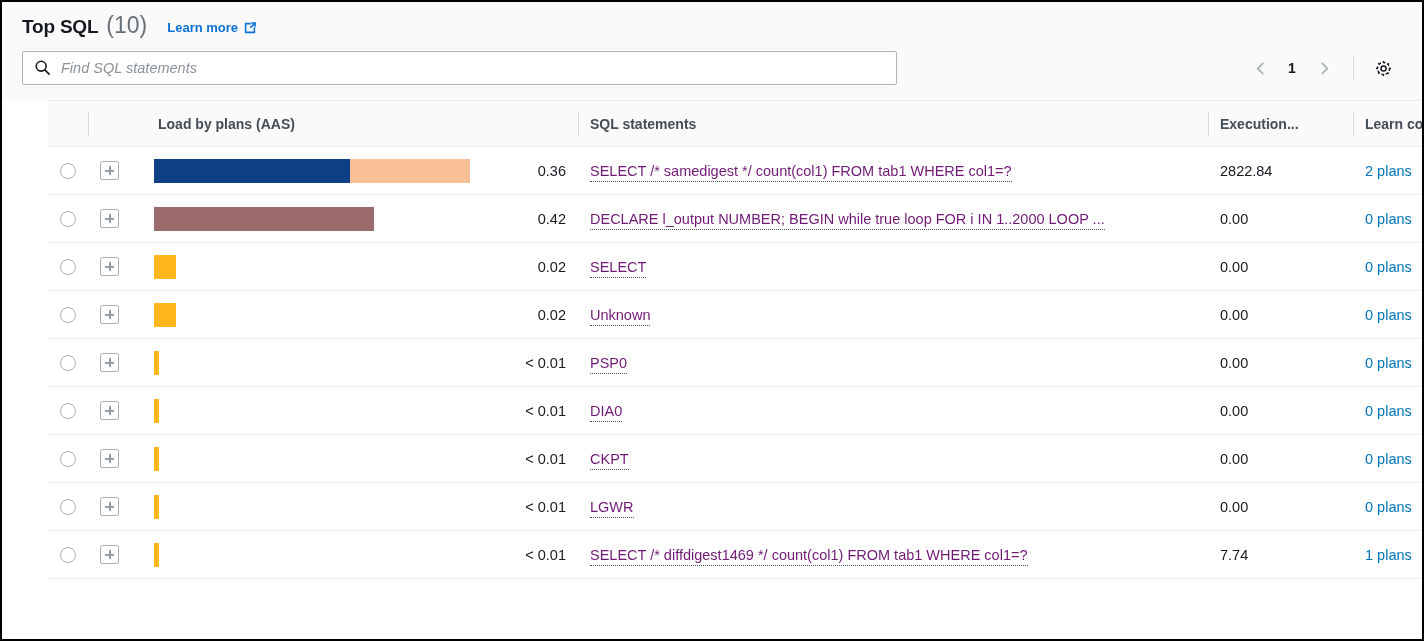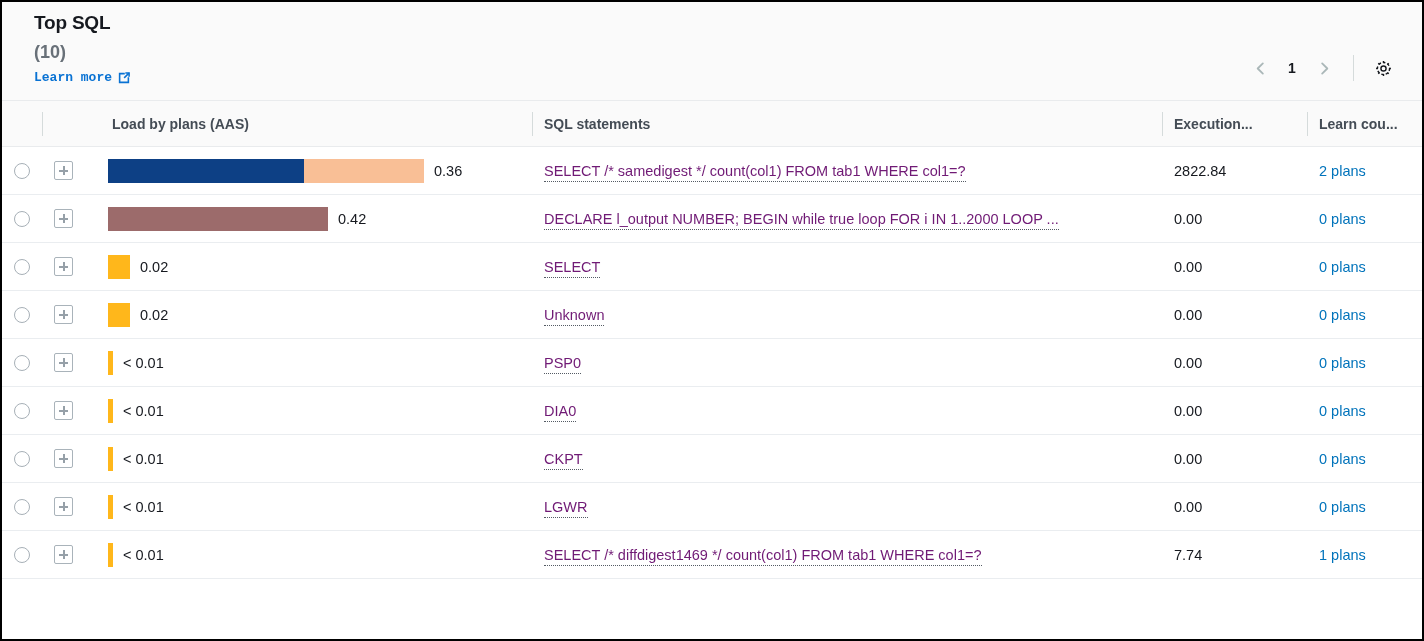--- a/index.html
+++ b/index.html
@@ -25,46 +25,44 @@
   .panel-header {
     background: #fafafa;
     padding: 10px 20px 0 20px;
     flex: 0 0 auto;
   }
   .title-row {
     display: flex;
     align-items: baseline;
     gap: 8px;
     height: 34px;
-    flex-direction: column;
   }
   .title-main {
     font-size: 19px;
     font-weight: bold;
     color: #16191f;
     letter-spacing: -0.2px;
   }
   .title-count {
-    font-size: 18px;
-    font-weight: bold;
+    font-size: 23px;
+    font-weight: normal;
     color: #687078;
   }
   .learn-more {
     margin-left: 12px;
     font-size: 13px;
     font-weight: bold;
     color: #0972d3;
     text-decoration: none;
     display: inline-flex;
     align-items: center;
     gap: 5px;
     cursor: pointer;
     position: relative;
     top: -1px;
-    font-family: Liberation Mono, monospace;
   }
   .ext-icon { display: inline-block; width: 14px; height: 14px; }
   
   .tools-row {
     display: flex;
     align-items: center;
     height: 54px;
     padding-bottom: 10px;
   }
   .search-wrap {
@@ -119,21 +117,21 @@
     width: 1px; height: 26px;
     background: #d5dbdb;
     margin: 0 10px;
   }
   .gear-btn {
     width: 30px; height: 30px;
     display: flex; align-items: center; justify-content: center;
     cursor: pointer;
   }
   
-  .table-wrap { flex: 1 1 auto; overflow: hidden; }
+  .table-wrap { flex: 1 1 auto; overflow: hidden; margin-left: 46px; }
   table.tsql {
     width: 100%;
     border-collapse: collapse;
     table-layout: fixed;
   }
   table.tsql thead th {
     background: #fafafa;
     border-top: 1px solid #e9ebed;
     border-bottom: 1px solid #e9ebed;
     height: 46px;
@@ -191,20 +189,21 @@
     position: absolute;
     background: #96a0a8;
   }
   .expander::before { left: 3.5px; top: 7.5px; width: 9px; height: 2px; }
   .expander::after  { top: 3.5px; left: 7.5px; height: 9px; width: 2px; }
 
   .bar-cell { padding-left: 8px !important; }
   .bar-row {
     display: flex;
     align-items: center;
+    justify-content: space-between;
   }
   .bar-track { display: flex; height: 24px; }
   .bar-seg { height: 24px; }
   .bar-label {
     font-size: 14.5px;
     color: #16191f;
     margin-left: 10px;
     white-space: nowrap;
   }
 
@@ -246,20 +245,29 @@
           <svg viewBox="0 0 16 16" width="14" height="14" fill="none" stroke="#0972d3" stroke-width="1.8">
             <path d="M3 3 h5 M3 3 v10 h10 V8" stroke-linecap="square"></path>
             <path d="M9.5 2.2 h4.3 v4.3"></path>
             <path d="M13.6 2.4 L8.2 7.8"></path>
           </svg>
         </span>
       </a>
     </div>
 
     <div class="tools-row">
+      <div class="search-wrap">
+        <span class="search-icon">
+          <svg viewBox="0 0 18 18" width="17" height="17" fill="none" stroke="#16191f" stroke-width="1.7">
+            <circle cx="7.6" cy="7.6" r="5.2"></circle>
+            <path d="M11.5 11.5 L16 16" stroke-linecap="round"></path>
+          </svg>
+        </span>
+        <input class="search-input" type="text" placeholder="Find SQL statements" style="">
+      </div>
 
       <div class="pager">
         <div class="pg-arrow">
           <svg viewBox="0 0 16 16" width="15" height="15" fill="none" stroke="#aab7b8" stroke-width="1.9" stroke-linecap="round" stroke-linejoin="round">
             <path d="M10.5 2.5 L5 8 l5.5 5.5"></path>
           </svg>
         </div>
         <div class="pg-num">1</div>
         <div class="pg-arrow">
           <svg viewBox="0 0 16 16" width="15" height="15" fill="none" stroke="#aab7b8" stroke-width="1.9" stroke-linecap="round" stroke-linejoin="round">

